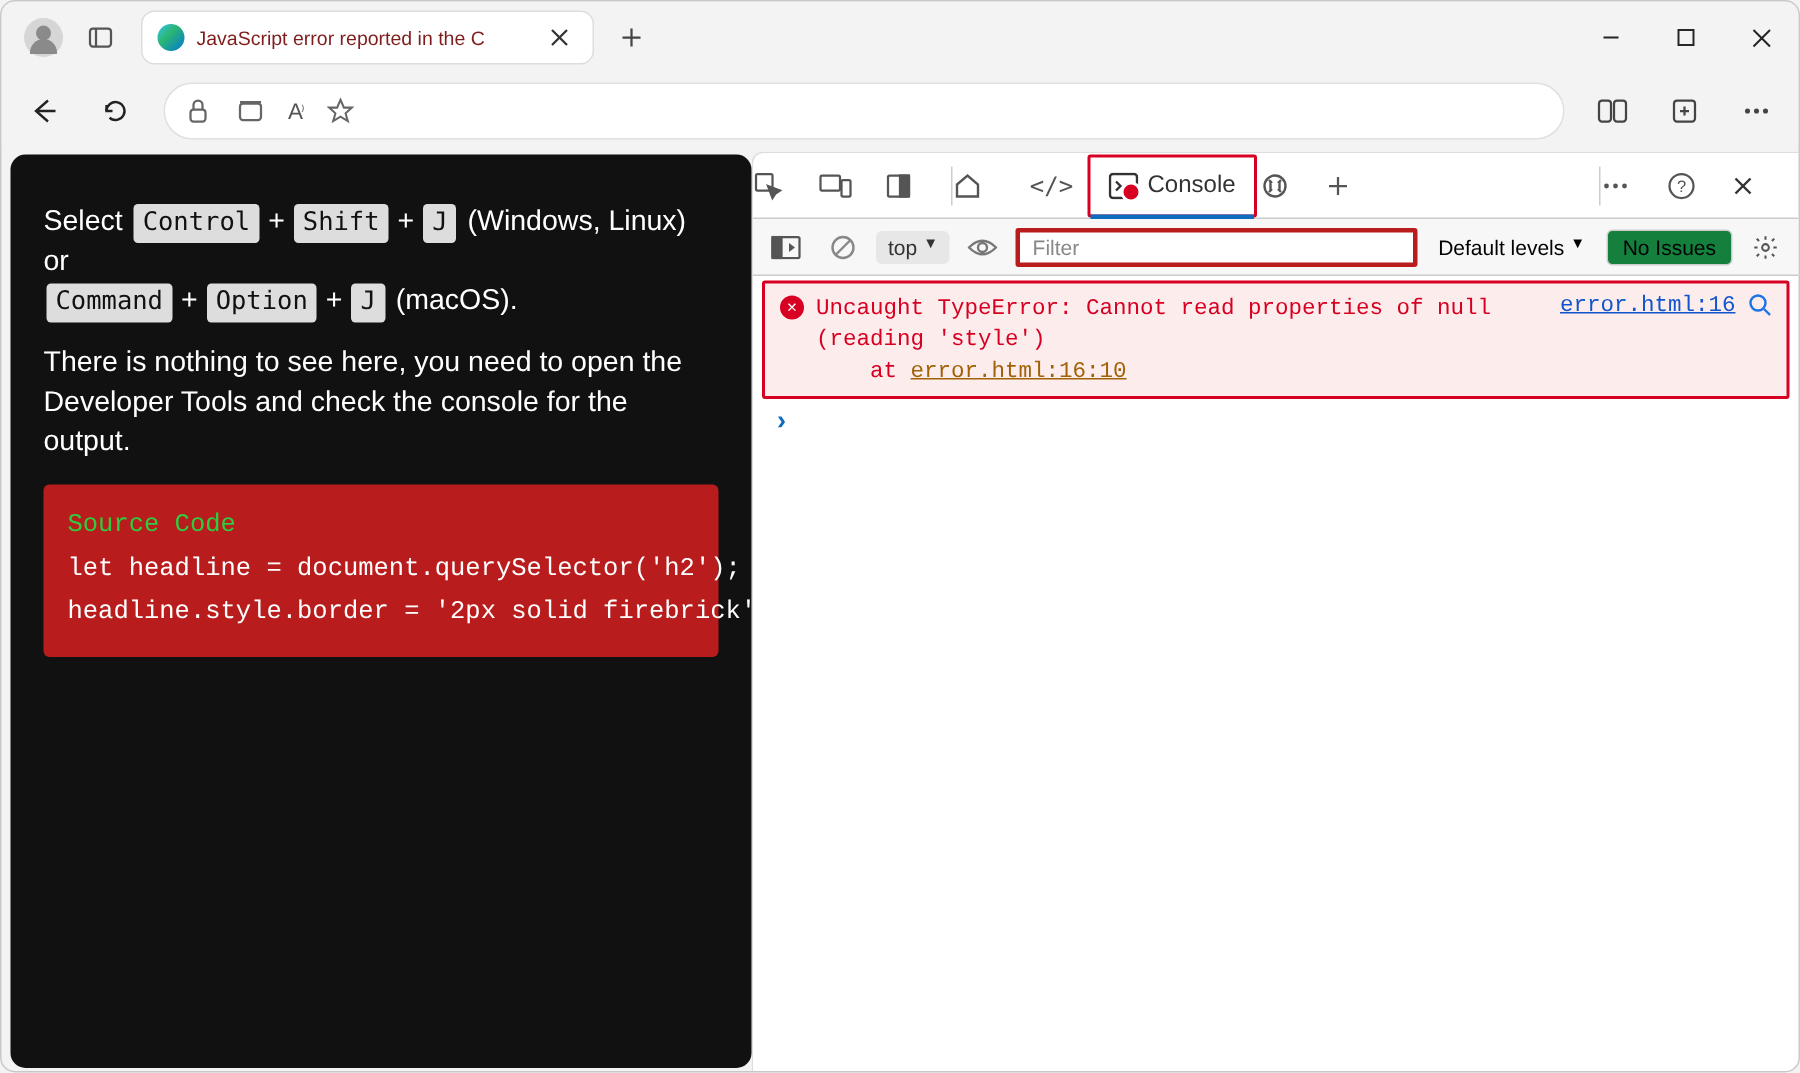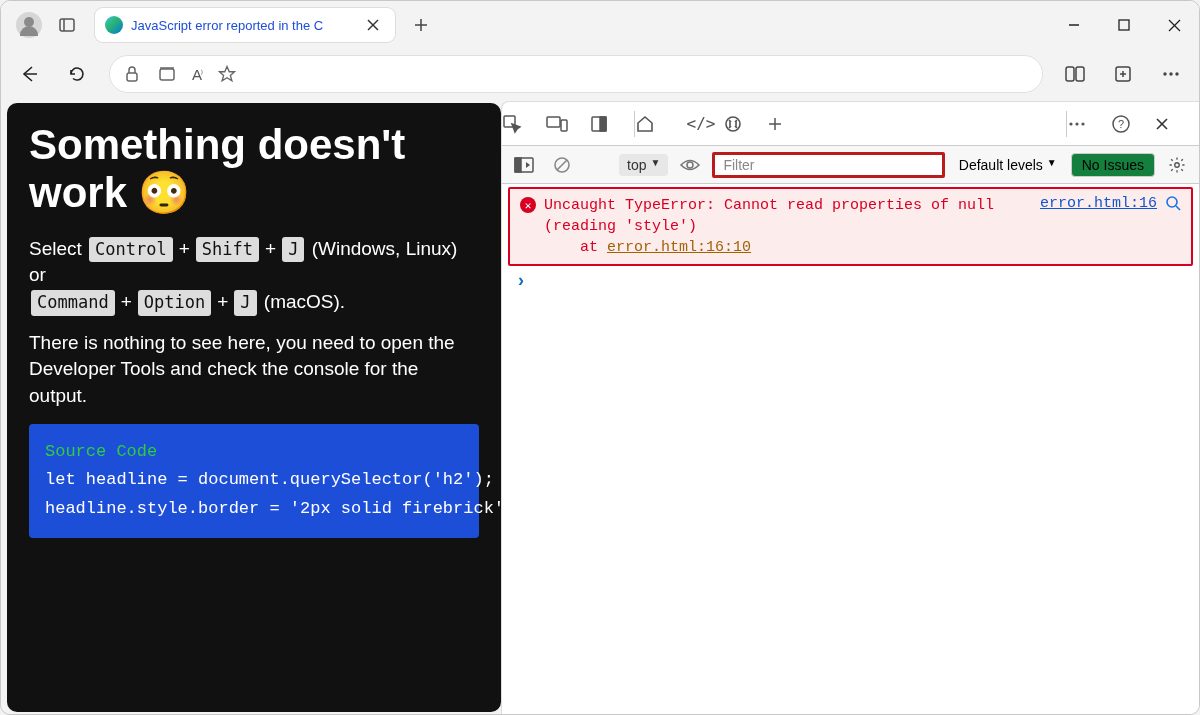--- a/index.html
+++ b/index.html
@@ -8,21 +8,21 @@
   
   
   .titlebar { display:flex; align-items:center; height:48px; background:#f3f3f3; padding:0 0 0 10px; }
   .profile { width:36px; height:36px; display:flex; align-items:center; justify-content:center; }
   .avatar-circle { width:26px; height:26px; border-radius:50%; background:#d6d6d6; display:flex; align-items:center; justify-content:center;}
   .avatar-head { width:10px; height:10px; border-radius:50%; background:#8a8a8a; position:relative; top:-3px;}
   .avatar-body { position:absolute; width:18px; height:10px; background:#8a8a8a; border-radius:10px 10px 0 0; margin-top:12px;}
   .tabwell-btn{width:40px;display:flex;align-items:center;justify-content:center;}
   .tab { display:flex; align-items:center; background:#fff; border-radius:8px; height:34px; padding:0 10px; margin-left:8px; min-width:300px; box-shadow:0 0 0 1px #ddd;}
   .tab-favicon{width:18px;height:18px;border-radius:50%;background:linear-gradient(135deg,#36c5f0 0%, #2bb673 40%, #0078d4 100%);margin-right:8px;flex-shrink:0;}
-  .tab-title{flex:1; white-space:nowrap; overflow:hidden; text-overflow:ellipsis; color:#1d4ed8; font-size:13px;}
+  .tab-title{flex:1; white-space:nowrap; overflow:hidden; text-overflow:ellipsis; color:#7f1d1d; font-size:13px;}
   .tab-close{width:24px;height:24px;display:flex;align-items:center;justify-content:center;color:#555;}
   .newtab{width:40px;display:flex;align-items:center;justify-content:center;margin-left:6px;}
   .win-controls{margin-left:auto; display:flex;}
   .win-btn{width:50px;height:46px;display:flex;align-items:center;justify-content:center;color:#333;}
   
   
   .navrow{display:flex;align-items:center;height:50px;padding:0 6px 0 6px;background:#f3f3f3;gap:4px;}
   .nav-btn{width:44px;height:40px;display:flex;align-items:center;justify-content:center;color:#444;border-radius:6px;}
   .addr{flex:1;display:flex;align-items:center;background:#fff;border:1px solid #e0e0e0;border-radius:22px;height:38px;padding:0 14px;margin:0 6px;}
   .addr .secure{color:#666;margin-right:12px;}
@@ -33,39 +33,39 @@
   
   .split{display:flex;height:calc(715px - 48px - 50px);}
   
   
   .page-wrap{padding:4px 0 4px 6px;width:500px;flex-shrink:0;}
   .page{background:#111;color:#fff;border-radius:10px;height:100%;padding:18px 22px;line-height:1.4;position:relative;overflow:hidden;}
   .page h1{font-size:42px;font-weight:700;margin:0 0 18px 0;line-height:1.15;}
   .page p{font-size:19px;margin:14px 0;font-weight:400;}
   .kbd{display:inline-block;background:#ddd;color:#111;border-radius:3px;padding:1px 6px;font-family:'Consolas',monospace;font-size:17px;margin:0 2px;}
   .plus{margin:0 4px;}
-  .srcbox{background:#1d4ed8;border-radius:4px;padding:14px 16px;margin-top:14px;font-family:'Consolas','Courier New',monospace;font-size:17px;line-height:1.7;white-space:pre;}
+  .srcbox{background:#b91c1c;border-radius:4px;padding:14px 16px;margin-top:14px;font-family:'Consolas','Courier New',monospace;font-size:17px;line-height:1.7;white-space:pre;}
   .src-title{color:#2ecc40;}
   .src-code{color:#fff;}
   
   
   .devtools{flex:1;background:#fff;border-left:1px solid #ddd;display:flex;flex-direction:column;border-top:1px solid #ddd;border-radius:8px 0 0 0;margin-top:2px;}
   .dt-top{display:flex;align-items:center;height:44px;border-bottom:1px solid #ccc;}
   .dt-icon{width:44px;text-align:center;color:#555;}
   .dt-sep{width:1px;height:26px;background:#ccc;}
   .dt-tab{display:flex;align-items:center;height:42px;padding:0 12px;gap:6px;color:#333;position:relative;}
   .dt-tab.active{border:2px solid #d70022;border-radius:2px;margin:0 2px;}
   .dt-tab.active::after{content:"";position:absolute;left:0;right:0;bottom:-3px;height:3px;background:#0f6cbd;}
   .dt-tab .err-dot{position:relative;}
   .dt-tab .err-dot::after{content:"";position:absolute;right:-2px;bottom:-2px;width:10px;height:10px;border-radius:50%;background:#d70022;border:2px solid #fff;}
   .dt-end{margin-left:auto;display:flex;align-items:center;}
   
   .dt-filterrow{display:flex;align-items:center;height:38px;border-bottom:1px solid #ccc;padding:0 6px;gap:6px;background:#f7f7f7;}
   .dt-mini{width:32px;height:30px;display:flex;align-items:center;justify-content:center;color:#555;}
-  .ctx{display:flex;background:#e7e7e7;border-radius:4px;padding:3px 8px;gap:4px;color:#333;margin-left:35px;}
+  .ctx{display:flex;background:#e7e7e7;border-radius:4px;padding:3px 8px;gap:4px;color:#333;}
   .ctx .chev{font-size:10px;}
   .filterbox{flex:1;border:3px solid #b91c1c;background:#fff;height:26px;padding:2px 8px;color:#888;border-radius:2px;display:flex;align-items:center;}
   .levels{display:flex;gap:4px;padding:0 8px;}
   .noissues{background:#15803d;border:1px solid #ccc;border-radius:4px;padding:3px 10px;}
   
   .dt-body{flex:1;overflow:auto;padding:3px 6px;}
   .err-row{border:2px solid #d70022;background:#fdecec;border-radius:2px;padding:6px 10px;display:flex;align-items:flex-start;gap:8px;font-family:'Consolas','Courier New',monospace;font-size:15px;color:#d70022;}
   .err-x{width:16px;height:16px;border-radius:50%;background:#d70022;color:#fff;display:flex;align-items:center;justify-content:center;font-size:11px;font-weight:bold;flex-shrink:0;margin-top:2px;}
   .err-msg{flex:1;line-height:1.4;}
   .err-link{color:#a16207;text-decoration:underline;white-space:nowrap;}
@@ -179,21 +179,20 @@
         <circle cx="10" cy="3" r="1.7" fill="#444"></circle>
         <circle cx="16" cy="3" r="1.7" fill="#444"></circle>
       </svg>
   </div>
 </div>
 
 <div class="split">
 
   <div class="page-wrap">
     <div class="page">
-      <h1>Something doesn't work 😳</h1>
       <p>
         <span>Select</span>
         <span class="kbd">Control</span><span class="plus">+</span><span class="kbd">Shift</span><span class="plus">+</span><span class="kbd">J</span>
         <span>(Windows, Linux) or</span>
         <br>
         <span class="kbd">Command</span><span class="plus">+</span><span class="kbd">Option</span><span class="plus">+</span><span class="kbd">J</span>
         <span>(macOS).</span>
       </p>
       <p>There is nothing to see here, you need to open the Developer Tools and check the console for the output.</p>
       <div class="srcbox"><span class="src-title">Source Code</span>
@@ -222,20 +221,30 @@
             <rect x="10" y="2" width="6" height="14" fill="#555"></rect>
           </svg>
       </div>
       <div class="dt-sep"></div>
       <div class="dt-icon">
         <svg width="20" height="20" viewBox="0 0 20 20" fill="none" stroke="#555" stroke-width="1.6">
             <path d="M3 9 L10 3 L17 9 V17 H3 Z"></path>
           </svg>
       </div>
       <div class="dt-icon" style="font-family:monospace;font-size:16px;">&lt;/&gt;</div>
+      <div class="dt-tab active">
+        <span class="icon err-dot">
+          <svg width="20" height="18" viewBox="0 0 20 18" fill="none" stroke="#333" stroke-width="1.6">
+              <rect x="1" y="1" width="18" height="16" rx="2"></rect>
+              <path d="M5 6 L8 9 L5 12"></path>
+              <line x1="10" y1="12" x2="15" y2="12"></line>
+            </svg>
+        </span>
+        <span style="font-size:16px;">Console</span>
+      </div>
       <div class="dt-icon">
         <svg width="20" height="20" viewBox="0 0 20 20" fill="none" stroke="#555" stroke-width="1.6">
             <circle cx="10" cy="10" r="7"></circle>
             <path d="M7 7 l0 6 M13 7 l0 6 M6 6 l2 2 M14 6 l-2 2 M6 14 l2 -2 M14 14 l-2 -2"></path>
           </svg>
       </div>
       <div class="dt-icon">
         <svg width="16" height="16" viewBox="0 0 16 16" stroke="#555" stroke-width="1.5">
             <line x1="8" y1="2" x2="8" y2="14"></line>
             <line x1="2" y1="8" x2="14" y2="8"></line>

